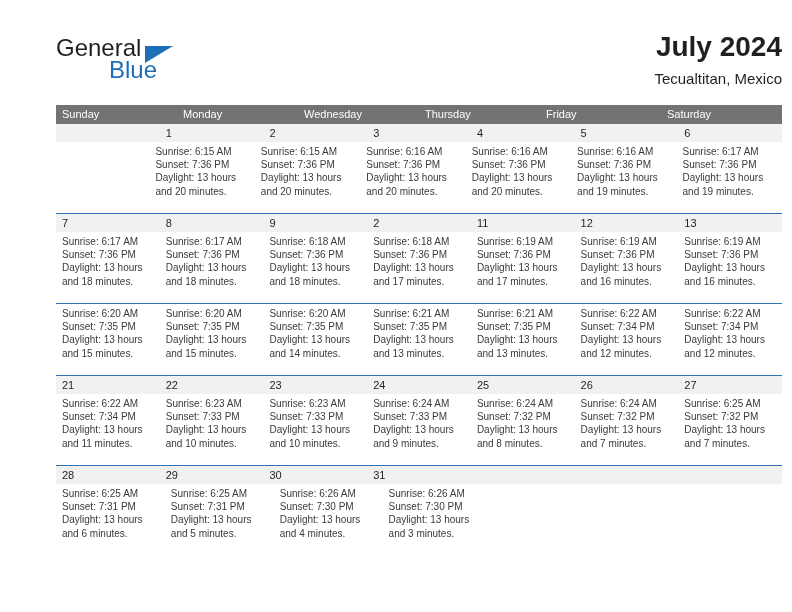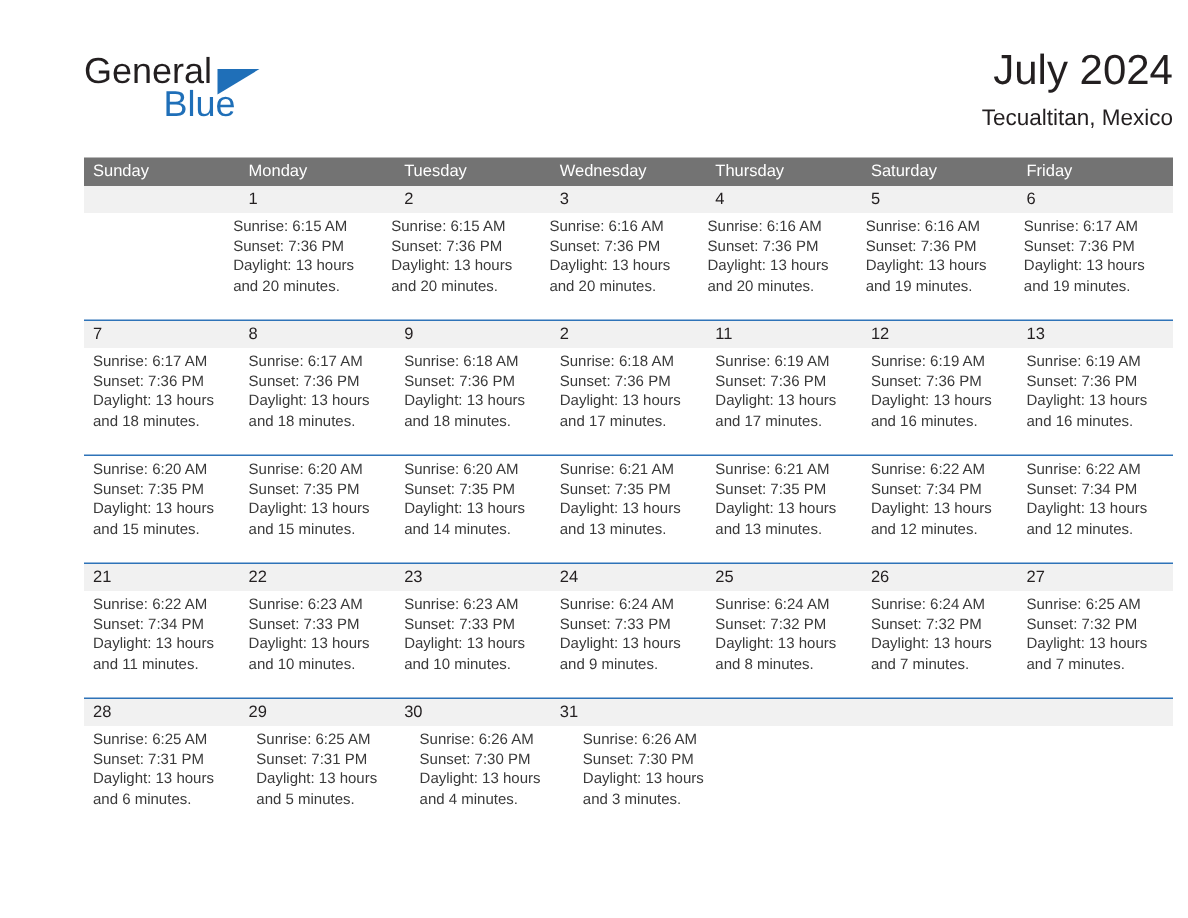--- a/index.html
+++ b/index.html
@@ -67,21 +67,21 @@
   }
 
   .title-block {
     position: absolute;
     right: 0;
     top: 0;
     text-align: right;
   }
   .cal-title {
     font-size: 28px;
-    font-weight: normal;
+    font-weight: bold;
     color: #231f20;
     line-height: 34px;
     white-space: nowrap;
   }
   .cal-subtitle {
     font-size: 15px;
     color: #231f20;
     line-height: 22px;
     margin-top: 4px;
     white-space: nowrap;
@@ -169,25 +169,24 @@
       <div class="cal-subtitle">Tecualtitan, Mexico</div>
     </div>
 
   </div>
 
   <div class="calendar">
 
     <div class="dow-row">
       <div class="dow-cell">Sunday</div>
       <div class="dow-cell">Monday</div>
-      <div class="dow-cell">Tuesday</div>
       <div class="dow-cell">Wednesday</div>
       <div class="dow-cell">Thursday</div>
+      <div class="dow-cell">Friday</div>
       <div class="dow-cell">Saturday</div>
-      <div class="dow-cell">Friday</div>
     </div>
 
     <div id="weeks-container">
         <div class="week">
           <div class="week-dates">
             <div class="date-cell"></div>
             <div class="date-cell">1</div>
             <div class="date-cell">2</div>
             <div class="date-cell">3</div>
             <div class="date-cell">4</div>

